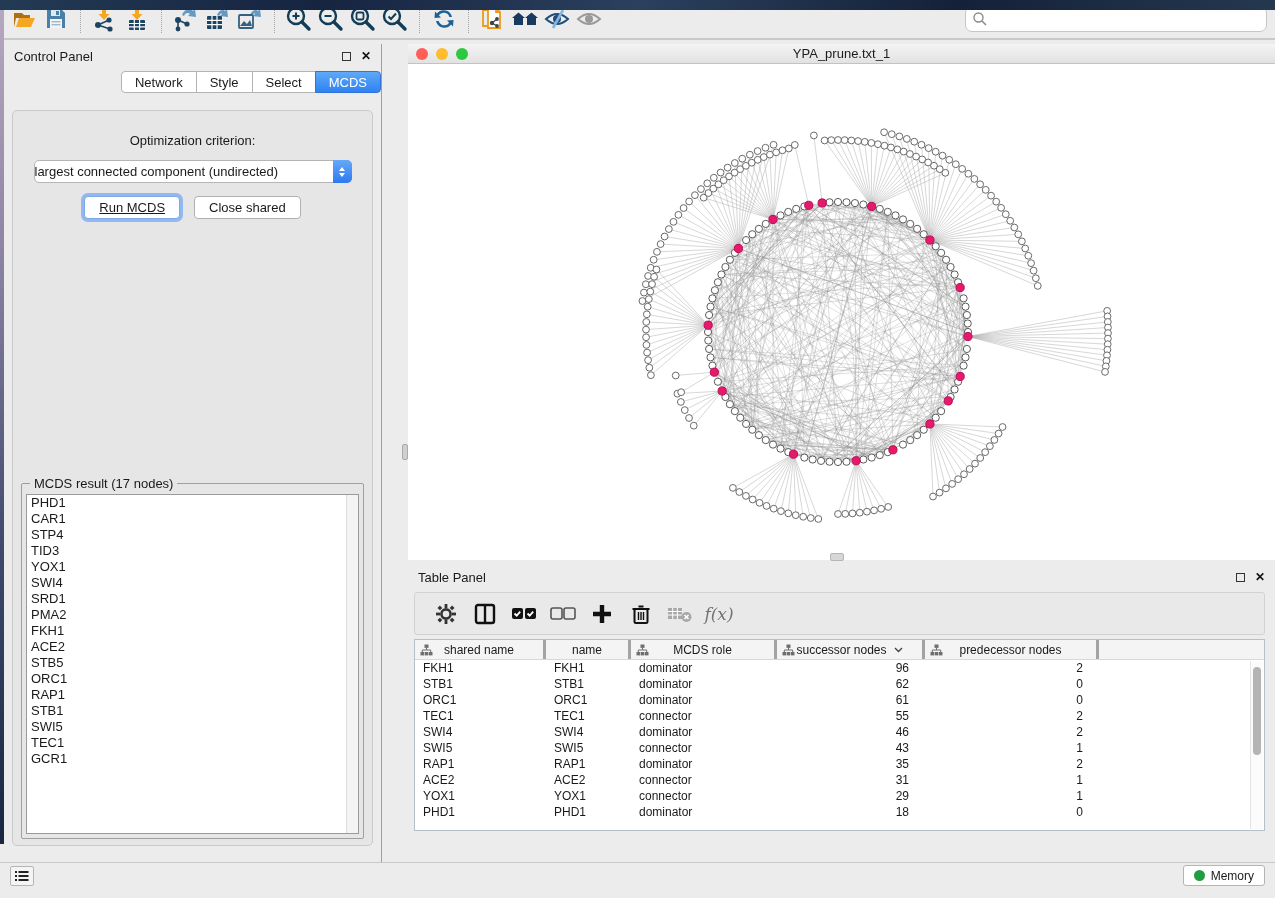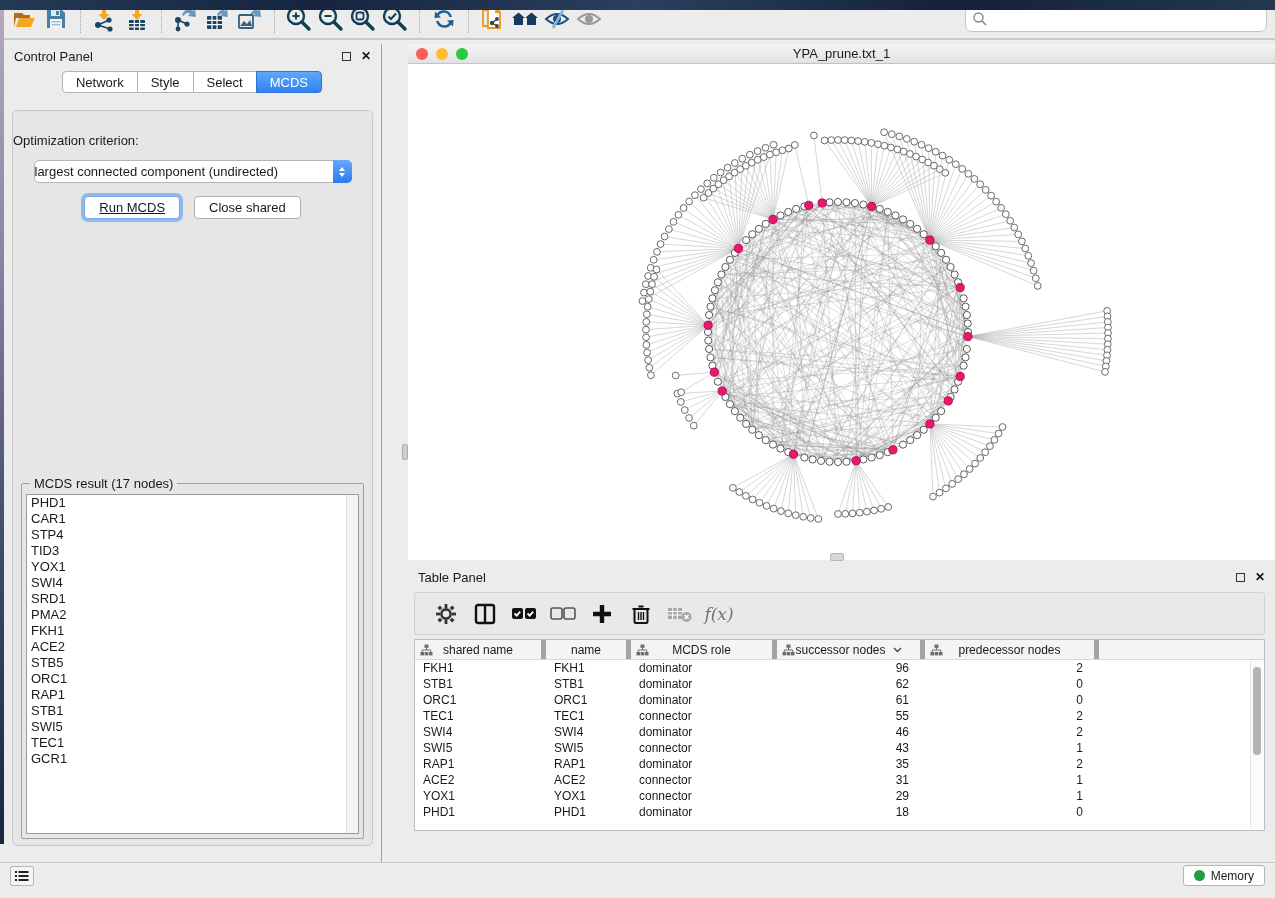--- a/index.html
+++ b/index.html
@@ -26,29 +26,29 @@
   #search-input { border:none; outline:none; flex:1; font-size:12px; background:transparent;
     font-family:"Liberation Sans",sans-serif; }
 
   
   #control-panel { left:4px; top:44px; width:378px; height:818px; background:#ececec;
     border-right:1px solid #9f9f9f; }
   .panel-head { height:24px; display:flex; align-items:center; padding:0 10px; font-size:13px; }
   .panel-head .sp { flex:1; }
   .float-box { width:9px; height:9px; border:1.5px solid #333; margin-right:10px; }
   .close-x { font-size:12px; font-weight:bold; color:#111; }
-  #cp-tabs { display:flex; justify-content:center; margin-top:3px; position:relative; z-index:2; }
+  #cp-tabs { display:flex; justify-content:flex-end; margin-top:3px; position:relative; z-index:2; }
   .tab { height:22px; padding:0 13px; background:#fff; border:1px solid #b3b3b3;
     font-size:13px; display:flex; align-items:center; margin-left:-1px; }
   .tab:first-child { border-radius:4px 0 0 4px; }
   .tab:last-child  { border-radius:0 4px 4px 0; }
   .tab.sel { background:linear-gradient(#5fa9f8,#2f82f2); color:#fff; border-color:#2f74d8; }
   #cp-content { left:8px; right:8px; top:66px; bottom:16px; background:#e6e6e6;
     border:1px solid #c9c9c9; border-radius:5px; }
-  #crit-label { text-align:left; margin-top:22px; font-size:13px; }
+  #crit-label { text-align:center; margin-top:22px; font-size:13px; }
   #crit-select { width:318px; height:23px; margin:12px auto 0; background:#fff;
     border:1px solid #b5b5b5; border-radius:5px; display:flex; align-items:center;
     font-size:13px; position:relative; }
   #crit-select .val { padding-left:0; flex:1; white-space:nowrap; overflow:hidden; }
   #crit-spin { width:19px; height:23px; margin-right:-1px; border-radius:0 5px 5px 0;
     background:linear-gradient(#66a8f9,#2f79f0); display:flex; flex-direction:column;
     align-items:center; justify-content:center; }
   .spin-up { width:0; height:0; border-left:3.5px solid transparent; border-right:3.5px solid transparent;
     border-bottom:4.5px solid #fff; margin-bottom:2px; }
   .spin-down { width:0; height:0; border-left:3.5px solid transparent; border-right:3.5px solid transparent;
@@ -88,21 +88,21 @@
   #tp-toolbar { position:absolute; left:6px; right:10px; top:27px; height:43px;
     background:#e9e9e9; border:1px solid #d2d2d2; border-radius:3px; display:flex;
     align-items:center; gap:9px; padding-left:16px; }
   .tpbtn { width:30px; height:30px; display:flex; align-items:center; justify-content:center; }
   #fx-label { font-family:"DejaVu Serif", serif; font-style:italic; font-size:17px; color:#737373; }
   #node-table { position:absolute; left:6px; right:10px; top:74px; height:192px;
     background:#fff; border:1px solid #b9bfc9; }
   .thead, .trow { display:grid; grid-template-columns:131px 85px 146px 148px 174px 1fr; }
   .thead { height:20px; background:#f4f4f4; border-bottom:1px solid #d8d8d8; }
   .hcell { position:relative; display:flex; align-items:center; justify-content:center;
-    font-size:12px; border-right:5px solid #a3a3a3; }
+    font-size:12px; border-right:3px solid #a3a3a3; }
   .hcell.noborder { border-right:none; }
   .hcell .treeicon { position:absolute; left:5px; }
   .hcell .sorticon { margin-left:7px; }
   .trow { height:16px; }
   .tcell { font-size:12px; line-height:16px; white-space:nowrap; overflow:hidden; }
   .tcell.c0,.tcell.c1,.tcell.c2 { padding-left:8px; text-align:left; }
   .tcell.c3,.tcell.c4 { padding-right:16px; text-align:right; }
   #tbl-vscroll { position:absolute; right:1px; top:21px; bottom:1px; width:13px;
     background:#fbfbfb; border-left:1px solid #e5e5e5; }
   #tbl-vthumb { position:absolute; left:2px; right:2px; top:6px; height:88px;

